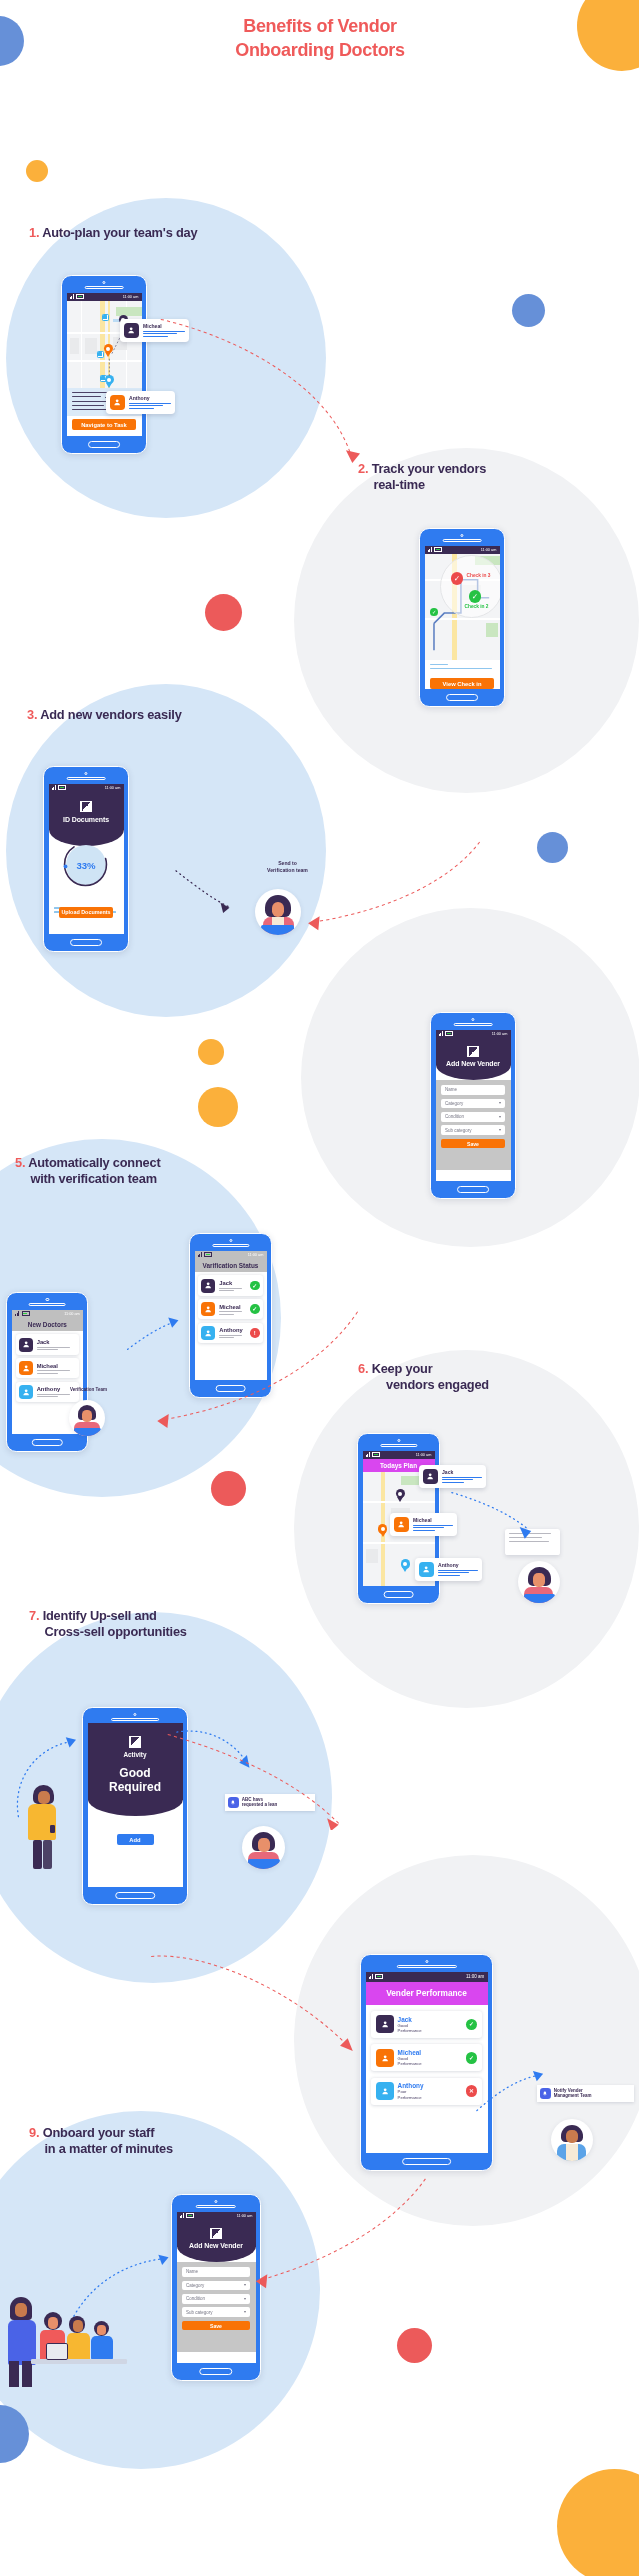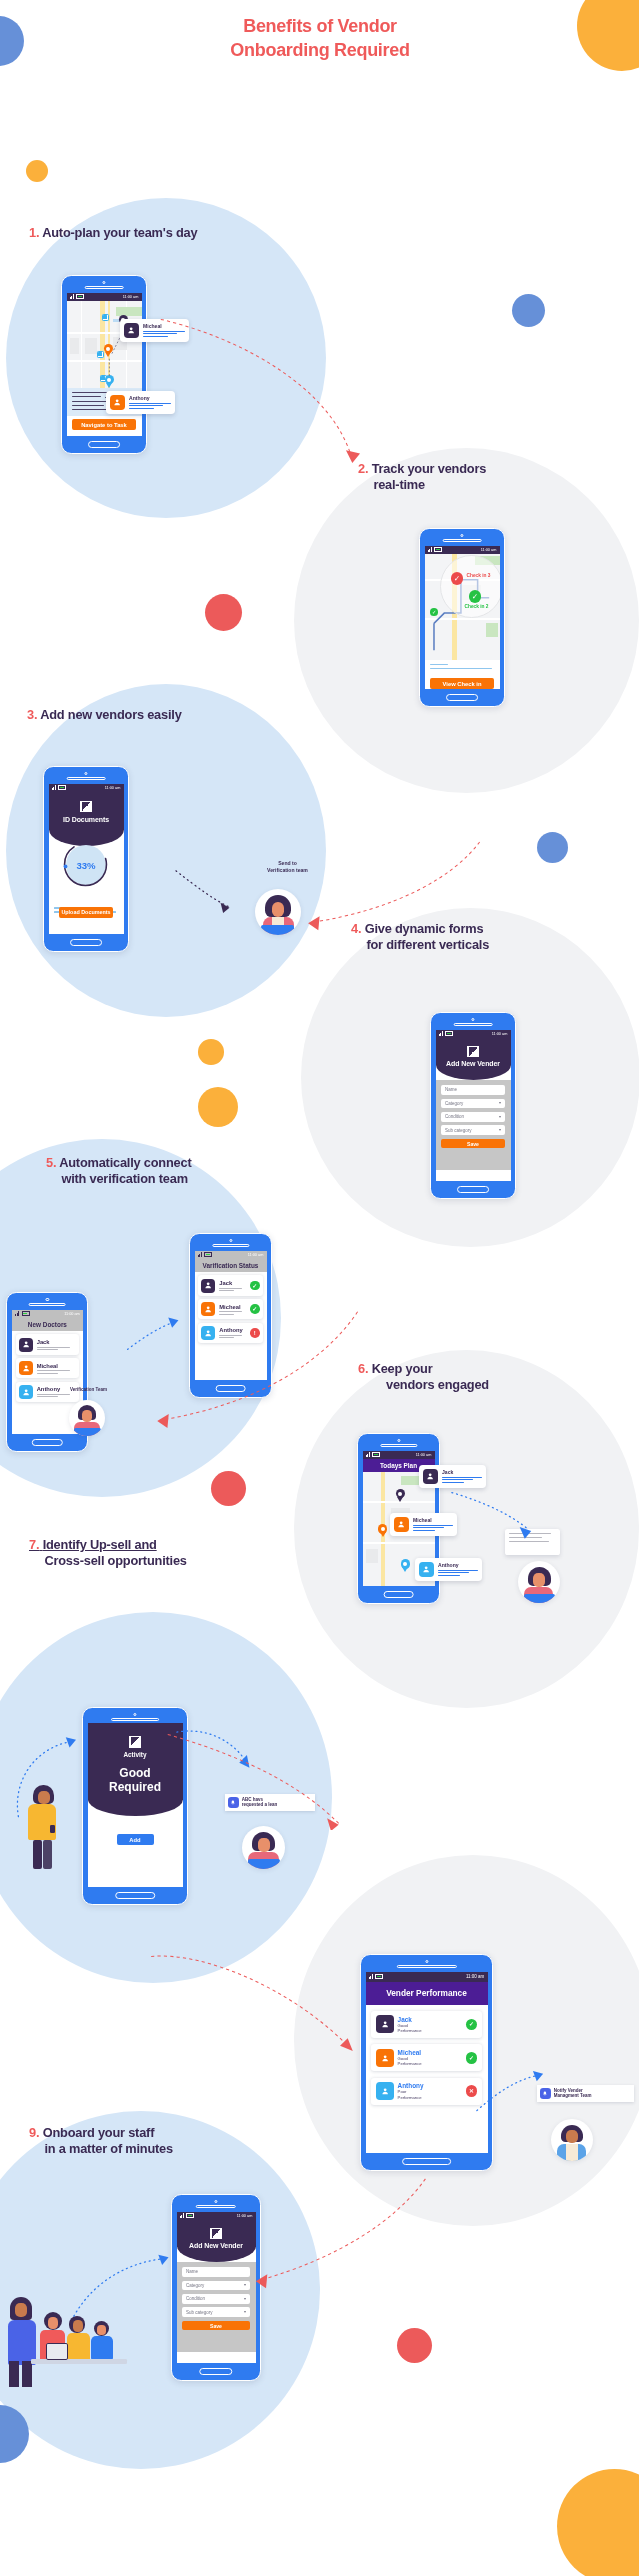--- a/index.html
+++ b/index.html
@@ -175,21 +175,21 @@
   .savebtn {
     background:#f97306;color:#fff;font-weight:bold;font-size:5.1px;height:9.6px;border-radius:1.9px;
     display:flex;align-items:center;justify-content:center;
   }
 
   
   .listhdr {
     background: #bfbfbf; color: #3a2a53; font-weight: bold; font-size: 6.4px;
     text-align:center; padding: 3.2px 0;
   }
-  .listhdr.dark { background:#4c1d95; color:#fff; }
+  .listhdr.dark { background:#d946ef; color:#fff; }
   .rowcard {
     background:#fff;border-radius:3.2px;box-shadow:0 0.6px 3.2px rgba(40,50,80,.16);
     margin: 3.2px 3.8px; padding: 3.2px; display:flex;align-items:center;gap:3.8px;
   }
   .rowcard .rc-name { font-size: 5.8px; font-weight:bold; color:#3a2a53; }
   .rowcard .rc-name.blue { color:#2f7bf0; }
   .rc-sub { font-size: 4.2px; color:#4c4266; line-height:1.25; }
   .rc-lines span { display:block;height:1px;background:#b8b8c0;margin-top:1.3px;border-radius:0.6px;}
   .badge {
     width:9.6px;height:9.6px;border-radius:50%;flex:none;
@@ -236,21 +236,21 @@
 <body>
 
 <div class="canvas">
 
   <div class="circ" style="left:-25.6px;top:16px;width:50px;height:50px;background:#6690d8;"></div>
   <div class="circ" style="right:-27px;top:-19px;width:90px;height:90px;background:#fbb03b;"></div>
   <div class="circ" style="left:25.6px;top:160px;width:22px;height:22px;background:#fbb03b;"></div>
 
   <div class="title" style="top:15.4px;">
     <div>Benefits of Vendor</div>
-    <div>Onboarding Required</div>
+    <div>Onboarding Doctors</div>
   </div>
 
   <div class="blob blob-lightblue" style="left:6.4px;top:198px;width:320px;height:320px;"></div>
 
   <div class="heading" style="left:29px;top:225px;width:269px;">
     <span class="num">1.</span>
     <span>Auto-plan your team's day</span>
   </div>
 
   <div class="phone" style="left:61px;top:275px;width:86px;height:179px;">
@@ -464,25 +464,20 @@
     <div style="position:absolute;left:7.7px;top:28px;width:31px;height:18px;background:#e8687a;border-radius:7.7px 7.7px 0 0;"></div>
     <div style="position:absolute;left:16.6px;top:28px;width:12.8px;height:18px;background:#f7ead6;"></div>
     <div style="position:absolute;left:6.4px;top:36px;width:33px;height:10.2px;background:#2f7bf0;border-radius:1.9px;"></div>
   </div>
 
   <div class="circ" style="left:537px;top:832px;width:31px;height:31px;background:#6690d8;"></div>
   <div class="circ" style="left:198px;top:1039px;width:25.6px;height:25.6px;background:#fbb03b;"></div>
 
   <div class="blob blob-grey" style="left:301px;top:908px;width:339px;height:339px;"></div>
 
-  <div class="heading" style="left:351px;top:921px;width:269px;">
-    <span class="num">4.</span>
-    <span>Give dynamic forms</span><br>
-    <span style="margin-left:15.4px;display:inline-block;">for different verticals</span>
-  </div>
 
   <div class="phone" style="left:430px;top:1012px;width:86px;height:187px;">
     <div class="speaker-dot"></div>
     <div class="speaker-bar"></div>
     <div class="screen">
       <div class="statusbar">
         <div class="sb-left">
           <div class="sb-bars">
               <i></i>
               <i></i>
@@ -518,21 +513,21 @@
     <div class="home-btn"></div>
   </div>
 
   <svg class="arrow-svg" width="192" height="109" style="left:294px;top:838px;" viewBox="0 0 300 170">
     <path d="M290 6 C250 60 160 112 26 132" stroke="#ec5a5a" stroke-width="1.6" stroke-dasharray="5 5" fill="none"></path>
     <polygon points="22,133 40,122 38,144" fill="#ec5a5a"></polygon>
   </svg>
 
   <div class="blob blob-lightblue" style="left:-77px;top:1139px;width:358px;height:358px;"></div>
 
-  <div class="heading" style="left:46px;top:1155px;width:269px;">
+  <div class="heading" style="left:15px;top:1155px;width:269px;">
     <span class="num">5.</span>
     <span>Automatically connect</span><br>
     <span style="margin-left:15.4px;display:inline-block;">with verification team</span>
   </div>
 
   <div class="phone" style="left:6.4px;top:1292px;width:82px;height:160px;">
     <div class="speaker-dot"></div>
     <div class="speaker-bar"></div>
     <div class="screen">
       <div class="statusbar grey">
@@ -795,21 +790,21 @@
     <polygon points="130,64 112,58 120,76" fill="#2f7bf0"></polygon>
   </svg>
 
   <svg class="arrow-svg" width="217" height="134" style="left:147px;top:1308px;" viewBox="0 0 340 210">
     <path d="M330 6 C280 80 180 150 20 176" stroke="#ec5a5a" stroke-width="1.6" stroke-dasharray="5 5" fill="none"></path>
     <polygon points="16,177 34,166 32,188" fill="#ec5a5a"></polygon>
   </svg>
 
   <div class="blob blob-lightblue" style="left:-25.6px;top:1612px;width:358px;height:371px;"></div>
 
-  <div class="heading" style="left:29px;top:1537px;width:269px;text-decoration:underline;">
+  <div class="heading" style="left:29px;top:1608px;width:269px;">
     <span class="num">7.</span>
     <span>Identify Up-sell and</span><br>
     <span style="margin-left:15.4px;display:inline-block;text-align:center;">Cross-sell opportunities</span>
   </div>
 
   <div class="phone" style="left:82px;top:1707px;width:106px;height:198px;">
     <div class="speaker-dot"></div>
     <div class="speaker-bar"></div>
     <div class="screen" style="top:15.4px;">
       <div class="hero-dark" style="padding:12.8px 0 22px;border-radius:0 0 58px 58px / 0 0 20.5px 20.5px;">

